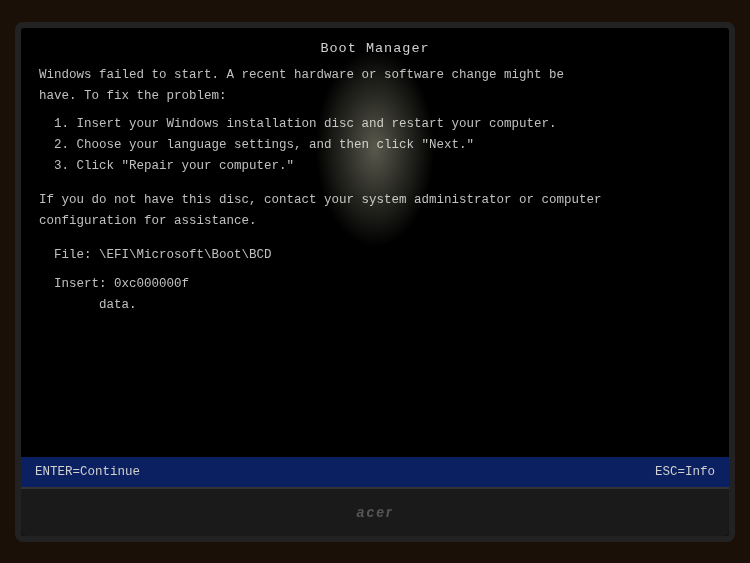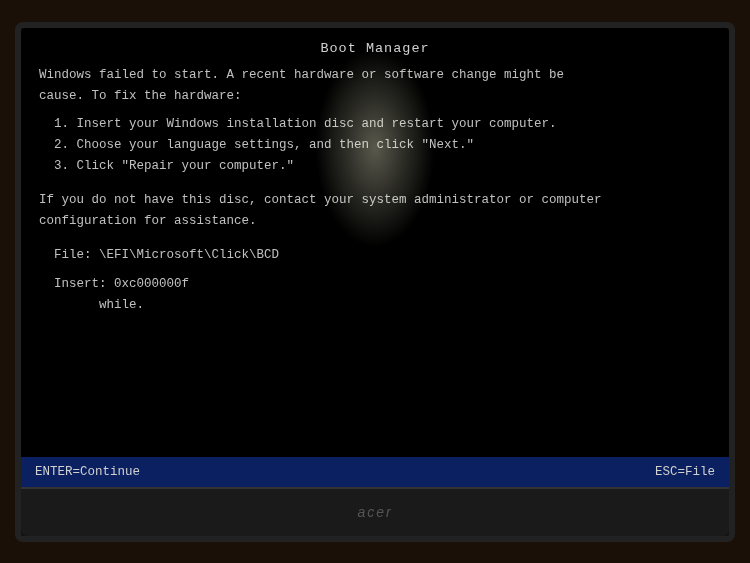--- a/index.html
+++ b/index.html
@@ -94,20 +94,21 @@
 
     .monitor-base {
       width: 100%;
       height: 50px;
       background: #1a1a1a;
       display: flex;
       align-items: center;
       justify-content: center;
       border-radius: 0 0 6px 6px;
       border-top: 2px solid #333;
+      font-weight: bold;
     }
 
     .brand-name {
       color: #555;
       font-family: Arial, sans-serif;
       font-size: 14px;
       font-style: italic;
       letter-spacing: 2px;
     }
 
@@ -122,36 +123,36 @@
 <div class="monitor-outer">
   <div class="screen">
     <div class="screen-content">
 
       <div class="title-bar">
         <span>Boot Manager</span>
       </div>
 
       <div class="error-text">
         <span class="line">Windows failed to start. A recent hardware or software change might be</span>
-        <span class="line">cause. To fix the hardware:</span>
+        <span class="line">have. To fix the problem:</span>
         <span class="line section-gap">  1. Insert your Windows installation disc and restart your computer.</span>
         <span class="line">  2. Choose your language settings, and then click "Next."</span>
         <span class="line">  3. Click "Repair your computer."</span>
         <span class="line section-gap-lg">If you do not have this disc, contact your system administrator or computer</span>
         <span class="line">configuration for assistance.</span>
-        <span class="line section-gap-lg">  File: \EFI\Microsoft\Click\BCD</span>
+        <span class="line section-gap-lg">  File: \EFI\Microsoft\Boot\BCD</span>
         <span class="line section-gap">  Insert: 0xc000000f</span>
-        <span class="line">        while.</span>
+        <span class="line">        data.</span>
       </div>
 
     </div>
 
     <div class="bottom-bar">
       <span>ENTER=Continue</span>
       <div class="spacer"></div>
-      <span>ESC=File</span>
+      <span>ESC=Info</span>
     </div>
   </div>
 
   <div class="monitor-base">
     <span class="brand-name">acer</span>
   </div>
 </div>
 
 </body></html>

